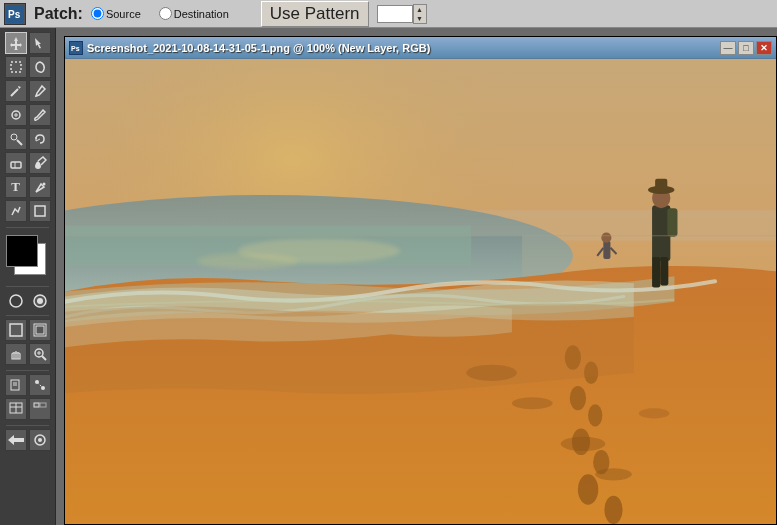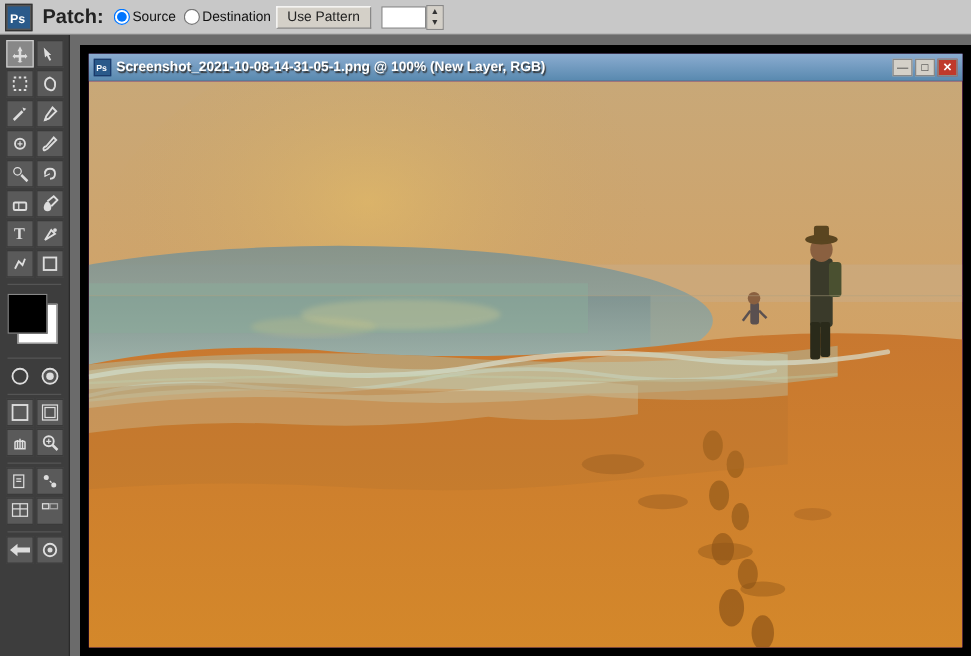--- a/index.html
+++ b/index.html
@@ -26,43 +26,44 @@
     .patch-label {
       font-size: 16px;
       font-weight: bold;
       color: #222;
       margin-left: 4px;
       margin-right: 4px;
     }
     .radio-group {
       display: flex;
       align-items: flex-end;
-      gap: 6px;
+      gap: 18px;
     }
     .radio-item {
       display: flex;
       align-items: center;
       gap: 2px;
       font-size: 11px;
       color: #111;
       cursor: pointer;
     }
     .radio-item input[type=radio] {
       margin: 0;
       cursor: pointer;
     }
     .use-pattern-btn {
       background: #d4d0c8;
       border: 1px solid #888;
       border-top: 1px solid #fff;
       border-left: 1px solid #fff;
       padding: 2px 8px;
-      font-size: 11px;
+      font-size: 17px;
       cursor: pointer;
       color: #222;
+      margin-left: 28px;
     }
     .toolbar-input {
       width: 36px;
       height: 18px;
       border: 1px solid #888;
       background: #fff;
       font-size: 11px;
       padding: 0 2px;
     }
     .toolbar-arrows {
@@ -166,22 +167,22 @@
       overflow: hidden;
     }
 
     
     #img-window {
       position: absolute;
       top: 8px;
       left: 8px;
       right: 0;
       bottom: 0;
-      background: #701a75;
-      border: 7px solid #000000;
+      background: #6d28d9;
+      border: 1px solid #000000;
     }
     #img-titlebar {
       height: 22px;
       background: linear-gradient(to bottom, #8bacd0 0%, #5a8ab0 100%);
       display: flex;
       align-items: center;
       justify-content: space-between;
       padding: 0 4px;
       border-bottom: 1px solid #5a7a9a;
     }

